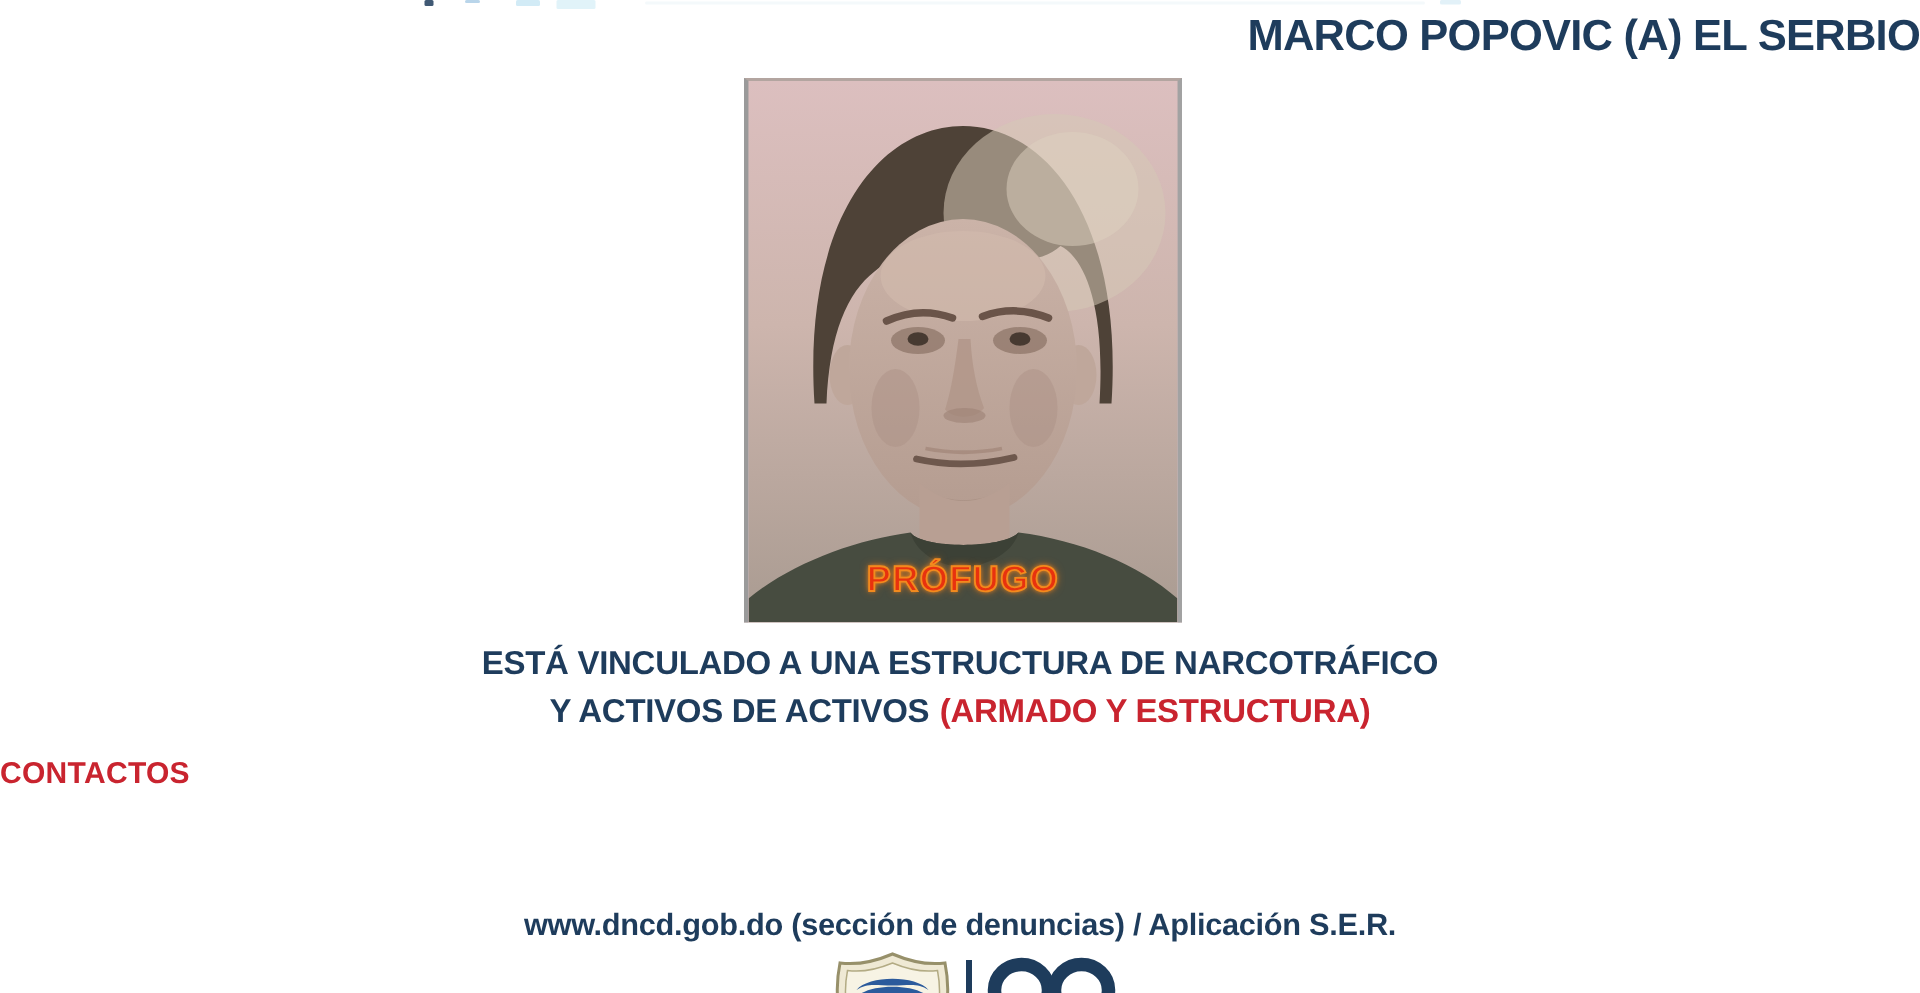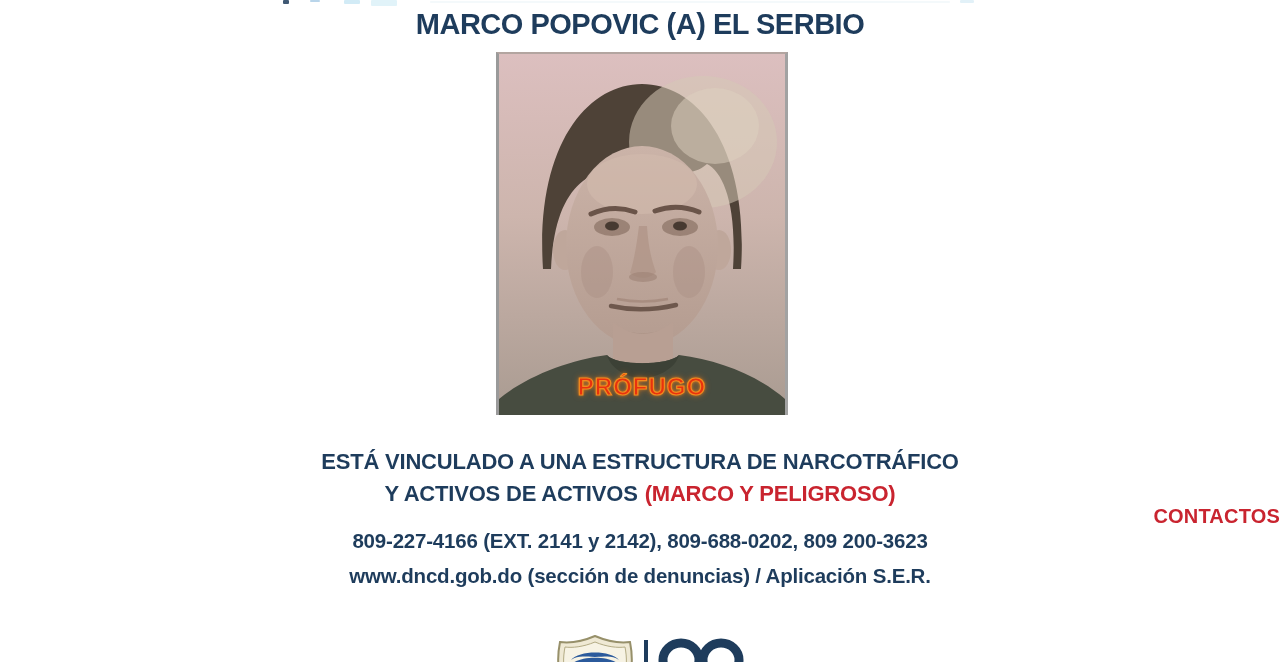--- a/index.html
+++ b/index.html
@@ -15,21 +15,21 @@
   .a1{left:283px;top:0;width:6px;height:4px;background:var(--navy);opacity:.85;}
   .a2{left:310px;top:0;width:10px;height:2px;background:#7fb3d9;opacity:.55;}
   .a3{left:344px;top:0;width:16px;height:4px;background:#bfe2f2;opacity:.7;}
   .a4{left:371px;top:0;width:26px;height:6px;background:#d9f0f8;opacity:.8;}
   .a5{left:430px;top:1px;width:520px;height:2px;background:#e9f3f8;opacity:.5;}
   .a6{left:960px;top:0;width:14px;height:3px;background:#cfe8f4;opacity:.6;}
 
   
   .title{
     position:absolute;left:0;top:8px;width:100%;
-    text-align:center;
+    text-align:right;
     font-size:29px;font-weight:bold;
     letter-spacing:-0.5px;
     color:var(--navy);
     white-space:nowrap;
   }
 
   
   .photo{
     position:absolute;left:496px;top:52px;
     width:292px;height:363px;
@@ -51,43 +51,42 @@
     white-space:nowrap;
   }
 
   
   .desc-line{
     position:absolute;left:0;width:100%;
     text-align:center;
     font-size:22px;font-weight:bold;letter-spacing:-0.2px;
     color:var(--navy);
     white-space:nowrap;
-    margin-top:20px;
   }
   .desc1{top:429px;}
   .desc2{top:461px;}
   .desc2 .red{color:var(--red);margin-left:7px;}
 
   
   .contacts-heading{
     position:absolute;left:0;top:505px;width:100%;
-    text-align:right;
+    text-align:left;
     font-size:20px;font-weight:bold;letter-spacing:0.2px;
     color:var(--red);
   }
   .contact-line{
     position:absolute;left:0;width:100%;
     text-align:center;
     font-size:20.5px;font-weight:bold;letter-spacing:-0.2px;
     color:var(--navy);
     white-space:nowrap;
   }
   .c1{top:529px;}
   .c2{top:558px;}
-  .c3{top:564px;}
+  .c3{top:605px;}
 
   
   .badge{position:absolute;left:554px;top:633px;width:82px;height:29px;overflow:hidden;}
   .divider{position:absolute;left:644px;top:640px;width:4px;height:22px;background:var(--navy);}
   .infinity{position:absolute;left:656px;top:636px;width:92px;height:26px;overflow:hidden;}
 </style>
 </head>
 <body>
 
 <div class="page">
@@ -156,25 +155,24 @@
 
       <path d="M0,361 L0,345 C28,322 70,306 108,301 C116,312 170,312 180,301
                C220,306 260,322 286,345 L286,361 Z" fill="#474c40"></path>
       <path d="M108,301 C116,312 170,312 180,301 C176,316 156,324 143,324 C130,324 112,316 108,301 Z" fill="#3c4136"></path>
     </svg>
     <div class="profugo">PRÓFUGO</div>
   </div>
 
   <div class="desc-line desc1">ESTÁ VINCULADO A UNA ESTRUCTURA DE NARCOTRÁFICO</div>
   <div class="desc-line desc2">
-    <span>Y ACTIVOS DE ACTIVOS</span><span class="red">(MARCO Y PELIGROSO)</span>
+    <span>Y ACTIVOS DE ACTIVOS</span><span class="red">(ARMADO Y ESTRUCTURA)</span>
   </div>
 
   <div class="contacts-heading">CONTACTOS</div>
-  <div class="contact-line c1">809-227-4166 (EXT. 2141 y 2142), 809-688-0202, 809 200-3623</div>
   <div class="contact-line c3">www.dncd.gob.do (sección de denuncias) / Aplicación S.E.R.</div>
 
   <div class="badge">
     <svg width="82" height="90" viewBox="0 0 82 90">
       <path d="M41,3 C55,9 68,10 76,9 C81,34 78,62 41,88 C4,62 1,34 6,9 C14,10 27,9 41,3 Z" fill="#efe9d4" stroke="#97906a" stroke-width="2"></path>
       <path d="M41,9 C53,14 64,15 71,14 C75,35 72,58 41,81 C10,58 7,35 11,14 C18,15 29,14 41,9 Z" fill="#f7f3e4" stroke="#b3ab84" stroke-width="1"></path>
       <path d="M17,27 C25,17 57,17 65,27 C58,22 52,24 41,24 C30,24 24,22 17,27 Z" fill="#2b5a9c"></path>
       <path d="M19,30 C28,23 54,23 63,30 L63,36 L19,36 Z" fill="#2b5a9c"></path>
       <ellipse cx="41" cy="52" rx="17" ry="16" fill="#c23b2e"></ellipse>
       <path d="M41,38 L41,66 M28,52 L54,52" stroke="#f1ead6" stroke-width="3"></path>

